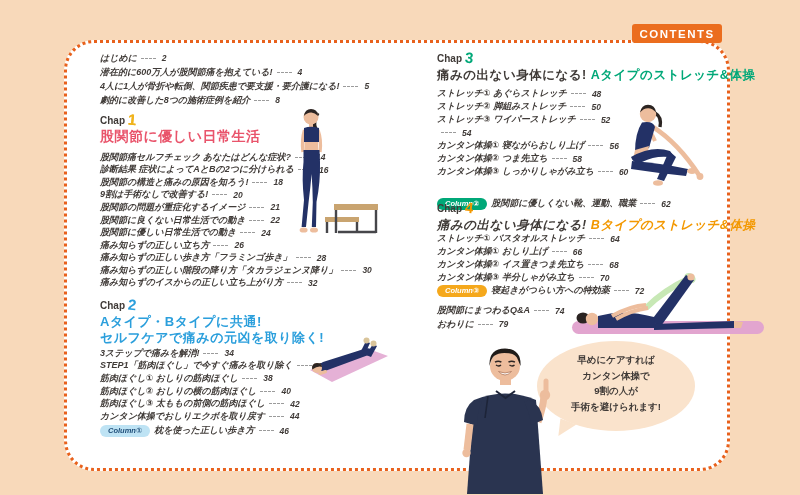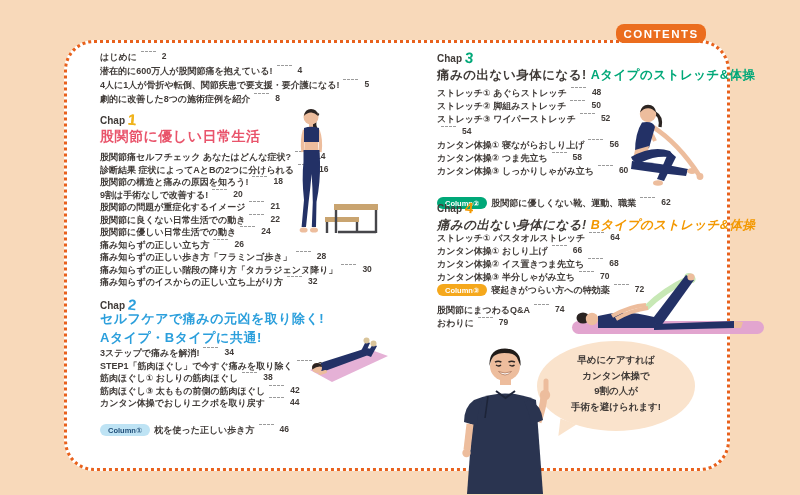--- a/index.html
+++ b/index.html
@@ -1,25 +1,25 @@
 <!DOCTYPE html>
 <html><head>
 <meta charset="utf-8">
 <style>
   html,body{margin:0;padding:0;}
   body{font-family:"Liberation Sans","DejaVu Sans",sans-serif;}
   .stage{position:relative;width:800px;height:495px;background:#F8D9BA;overflow:hidden;}
   .card{position:absolute;left:64px;top:40px;width:666px;height:431px;background:#fff;
         border:3px dotted #E8611C;border-radius:30px;box-sizing:border-box;z-index:1;}
-  .contents-tab{position:absolute;left:616px;top:24px;width:90px;height:19px;background:#EB6D1E;
-        color:#fff;font-size:11.5px;font-weight:bold;letter-spacing:1.5px;border-radius:8px;
+  .contents-tab{position:absolute;left:632px;top:24px;width:90px;height:19px;background:#EB6D1E;
+        color:#fff;font-size:11.5px;font-weight:bold;letter-spacing:1.5px;border-radius:3px;
         display:flex;align-items:center;justify-content:center;z-index:6;}
   .abs{position:absolute;z-index:2;}
   
-  .toc-row{display:flex;align-items:flex-start;white-space:nowrap;font-size:9px;font-weight:bold;color:#403B38;}
+  .toc-row{display:flex;align-items:center;white-space:nowrap;font-size:9px;font-weight:bold;color:#403B38;font-style:italic;}
   .toc-row .pg{margin-left:2px;font-size:8.5px;color:#403B38;}
   .leader{width:15px;border-top:1.5px dashed #9b9b9b;margin:0 4px;flex:none;}
   .rows-14 .toc-row{height:14px;}
   .rows-125 .toc-row{height:12.55px;}
   .rows-126 .toc-row{height:12.6px;}
   .rows-13 .toc-row{height:13px;}
   .rows-134 .toc-row{height:13.4px;}
   
   .chap-label{font-size:10px;font-weight:bold;color:#403B38;display:flex;align-items:flex-end;height:14px;}
   .chap-num{font-size:15px;font-weight:bold;margin-left:3px;line-height:13px;transform:rotate(6deg);}
@@ -160,22 +160,22 @@
         <span class="leader"></span>
         <span class="pg">32</span>
       </div>
     </div>
 
   <div class="abs" style="left:100px;top:297px;">
     <div class="chap-label">
       <span>Chap</span>
       <span class="chap-num n2">2</span>
     </div>
+    <div class="chap-title t2" style="margin-top:3px;">Aタイプ・Bタイプに共通!</div>
     <div class="chap-title t2">セルフケアで痛みの元凶を取り除く!</div>
-    <div class="chap-title t2" style="margin-top:3px;">Aタイプ・Bタイプに共通!</div>
   </div>
   <div class="abs rows-126" style="left:100px;top:347px;">
 
       <div class="toc-row">
         <span>3ステップで痛みを解消!</span>
         <span class="leader"></span>
         <span class="pg">34</span>
       </div>
 
       <div class="toc-row">
@@ -183,20 +183,25 @@
         <span class="leader"></span>
         <span class="pg">36</span>
       </div>
 
       <div class="toc-row">
         <span>筋肉ほぐし① おしりの筋肉ほぐし</span>
         <span class="leader"></span>
         <span class="pg">38</span>
       </div>
 
+      <div class="toc-row">
+        <span>筋肉ほぐし② おしりの横の筋肉ほぐし</span>
+        <span class="leader"></span>
+        <span class="pg">40</span>
+      </div>
 
       <div class="toc-row">
         <span>筋肉ほぐし③ 太ももの前側の筋肉ほぐし</span>
         <span class="leader"></span>
         <span class="pg">42</span>
       </div>
 
       <div class="toc-row">
         <span>カンタン体操でおしりエクボを取り戻す</span>
         <span class="leader"></span>

